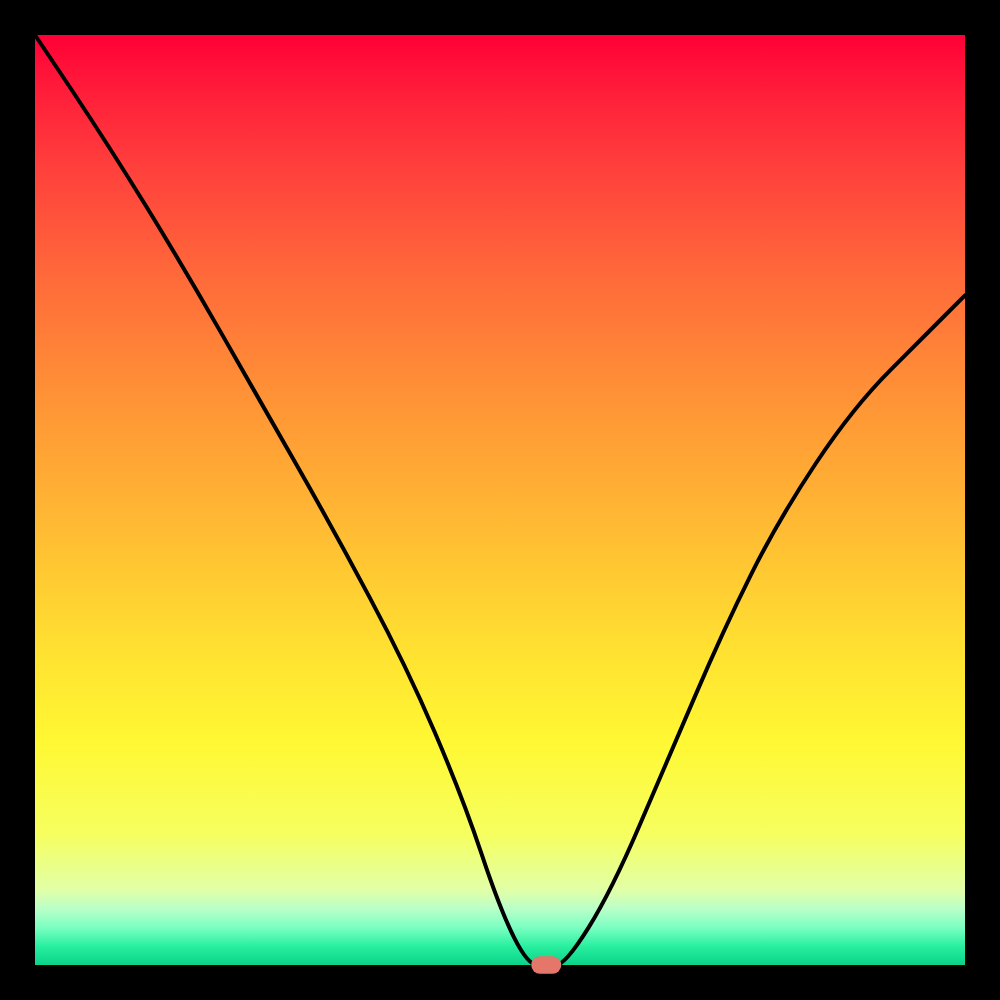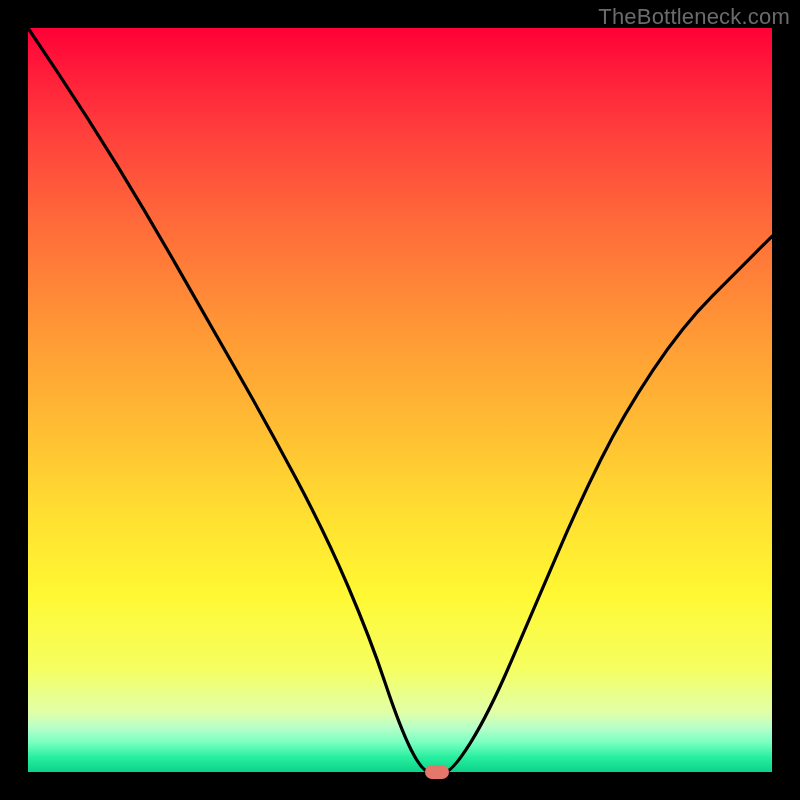--- a/index.html
+++ b/index.html
@@ -76,14 +76,13 @@
 
   <div class="plot">
 
     <svg class="curve" viewBox="0 0 744 744" preserveAspectRatio="none">
       <path id="curve-path" fill="none" stroke="#000" stroke-width="3.2" stroke-linecap="round" stroke-linejoin="round" d="M 0.0 0.0 Q 0.0 0.0 29.8 44.6 Q 59.5 89.3 89.3 137.6 Q 119.0 186.0 148.8 238.1 Q 178.6 290.2 208.3 342.2 Q 238.1 394.3 267.8 450.1 Q 297.6 505.9 319.9 558.0 Q 342.2 610.1 357.1 654.7 Q 372.0 699.4 383.1 721.7 Q 394.3 744.0 401.8 744.0 Q 409.2 744.0 416.7 744.0 Q 424.1 744.0 442.7 714.3 Q 461.3 684.5 483.6 632.4 Q 505.9 580.3 528.3 528.3 Q 550.6 476.2 572.9 431.5 Q 595.2 386.9 625.0 342.2 Q 654.7 297.6 684.5 267.9 Q 714.2 238.1 729.1 223.2 T 744.0 208.3 "></path>
     </svg>
 
     <div class="marker" id="marker" style="left: 409.2px; top: 744px;"></div>
   </div>
 
-  <div class="watermark">TheBottleneck.com</div>
 </div>
 
 </body></html>

